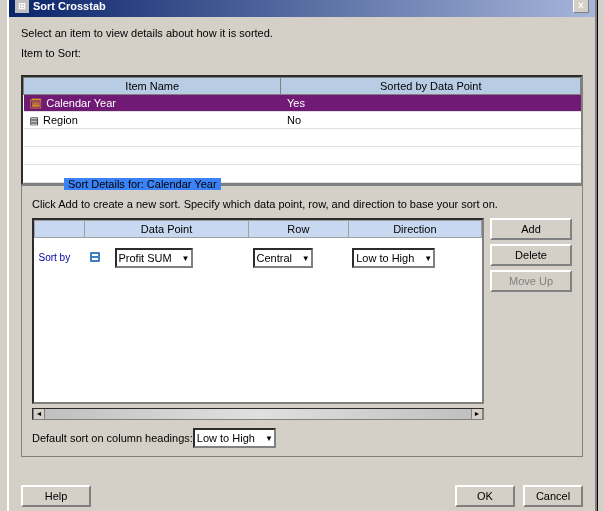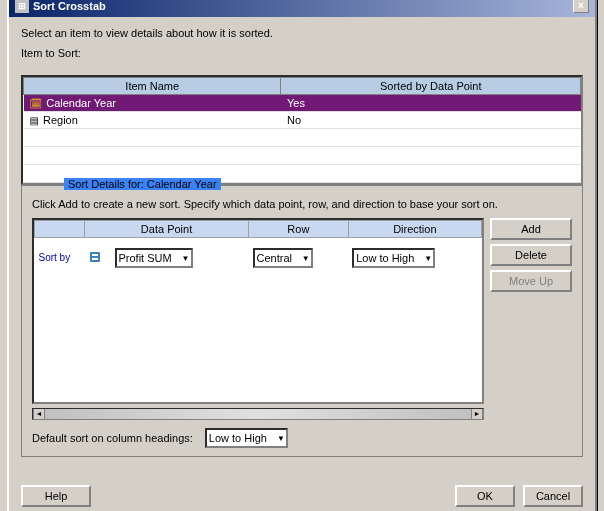--- a/index.html
+++ b/index.html
@@ -216,21 +216,21 @@
       border: 1px solid #808080;
       display: flex;
       align-items: center;
       justify-content: center;
       font-size: 7px;
       cursor: pointer;
     }
     .default-sort-row {
       display: flex;
       align-items: center;
-      gap: 12px;
+      gap: 0;
       margin-top: 8px;
     }
     .default-sort-label {
       font-size: 11px;
       white-space: nowrap;
     }
     .select-wrapper {
       position: relative;
       display: inline-block;
     }

